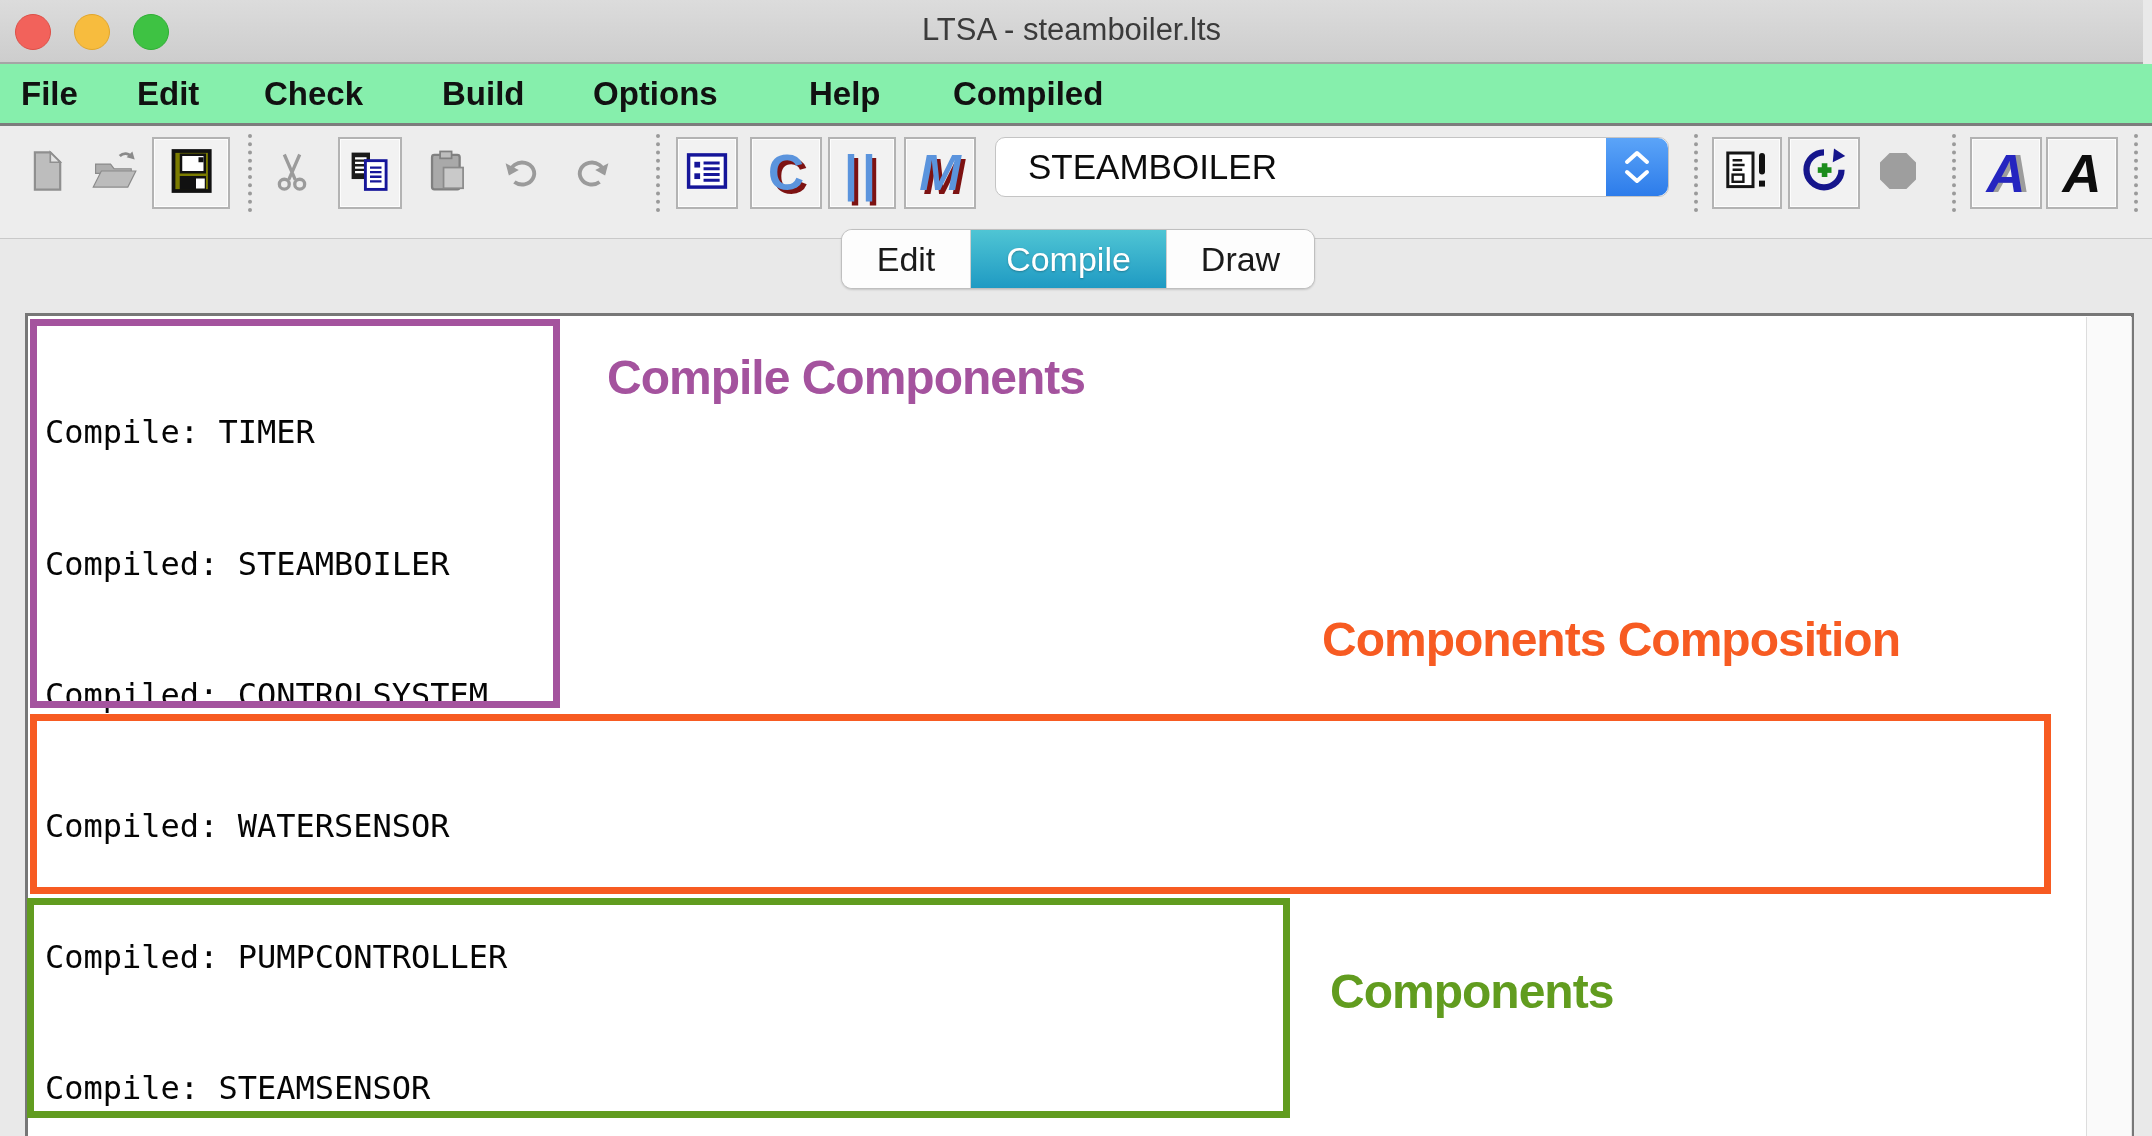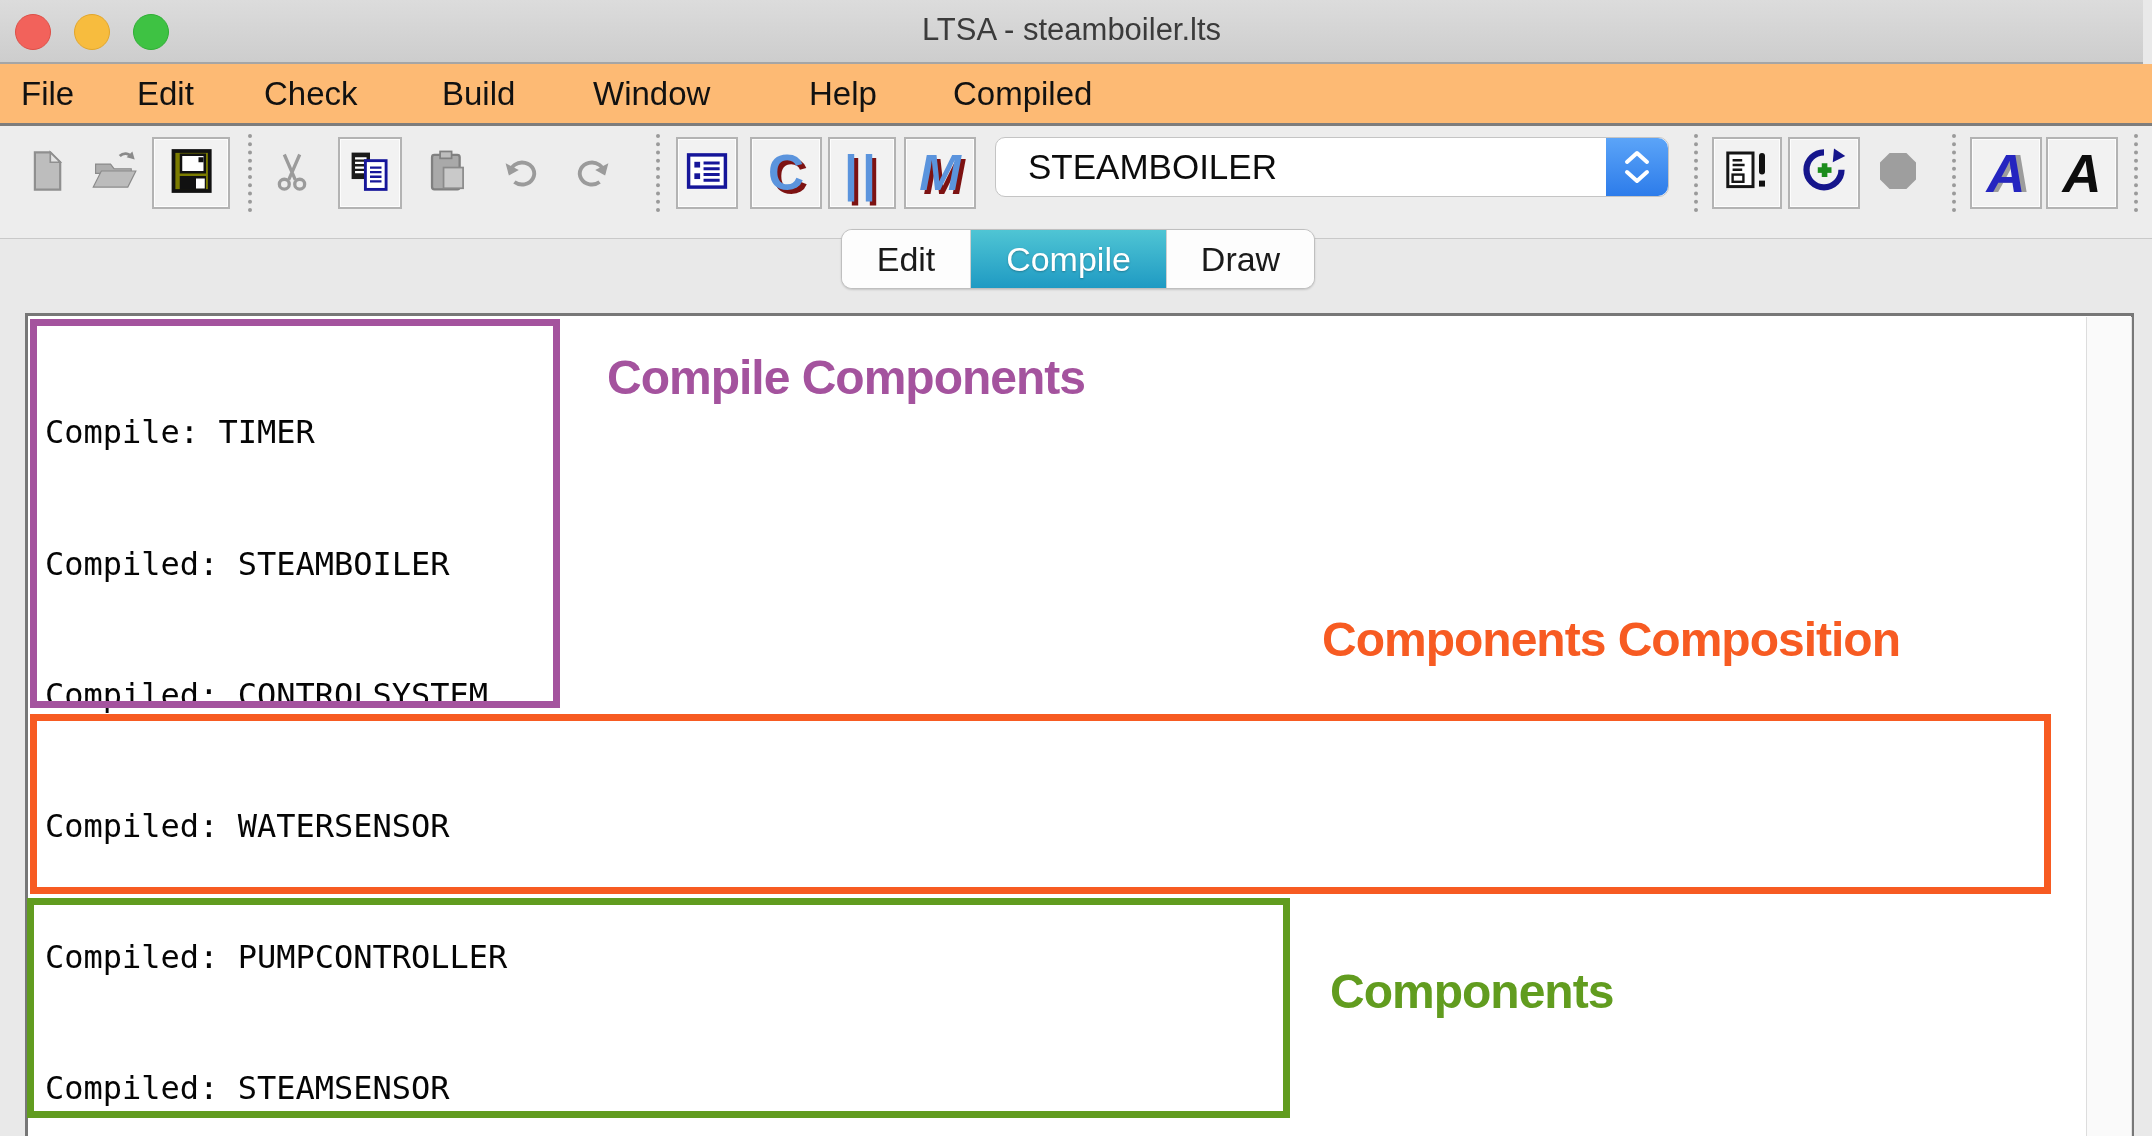--- a/index.html
+++ b/index.html
@@ -12,22 +12,22 @@
   .traffic{position:absolute;top:14px;width:34px;height:34px;border-radius:50%;}
   .tl-red{left:15px;background:#f2625b;border:1px solid #dd4f47;}
   .tl-yellow{left:74px;background:#f6b washington;}
   .tl-yellow{left:74px;background:#f6b codex;}
   .tl-yellow{left:74px;background:#f7bc3e;border:1px solid #e2a62b;}
   .tl-green{left:133px;background:#3ec243;border:1px solid #2fae35;}
   .title-text{position:absolute;left:0;top:0;width:100%;height:60px;line-height:60px;
     text-align:center;font-size:31px;color:#3b3b3b;}
 
   
-  .menubar{position:absolute;left:0;top:64px;width:2152px;height:59px;background:#fdba74;
-    border-bottom:3px solid #7d7d7d;}
+  .menubar{position:absolute;left:0;top:64px;width:2152px;height:59px;background:#86efac;
+    border-bottom:3px solid #7d7d7d;font-weight:bold;}
   .menu-item{position:absolute;top:0;height:59px;line-height:59px;font-size:33px;color:#111;}
 
   
   .toolbar{position:absolute;left:0;top:126px;width:2152px;height:112px;background:#ededed;
     border-bottom:1px solid #c9c9c9;}
   .tbtn{position:absolute;top:11px;height:72px;display:flex;align-items:center;justify-content:center;
     background:transparent;border:1px solid transparent;box-sizing:border-box;}
   .tbtn.framed{background:#f2f2f2;border:2px solid #b3b3b3;box-shadow:inset 0 0 0 1px #fdfdfd;}
   .tsep{position:absolute;top:8px;height:78px;width:0;border-left:4px dotted #9a9a9a;}
   .glyph-blue{font-size:50px;font-weight:800;color:#5b94dd;text-shadow:4px 4px 0 #7d1212;line-height:1;}
@@ -81,21 +81,21 @@
     <div class="traffic tl-yellow"></div>
     <div class="traffic tl-green"></div>
     <div class="title-text">LTSA - steamboiler.lts</div>
   </div>
 
   <div class="menubar">
     <span class="menu-item" style="left:21px">File</span>
     <span class="menu-item" style="left:137px">Edit</span>
     <span class="menu-item" style="left:264px">Check</span>
     <span class="menu-item" style="left:442px">Build</span>
-    <span class="menu-item" style="left:593px">Window</span>
+    <span class="menu-item" style="left:593px">Options</span>
     <span class="menu-item" style="left:809px">Help</span>
     <span class="menu-item" style="left:953px">Compiled</span>
   </div>
 
   <div class="toolbar">
 
     <div class="tbtn" style="left:16px;width:62px">
       <span>
         <svg width="44" height="44" viewBox="0 0 40 40">
             <path d="M9 3h14l9 9v25H9z" fill="#bdbdbd" stroke="#8f8f8f" stroke-width="2"></path>
@@ -259,21 +259,21 @@
 
   <div class="panel"></div>
   <div class="scrollbar"></div>
 
   <div class="output-text">
     <div>Compile: TIMER</div>
     <div>Compiled: STEAMBOILER</div>
     <div>Compiled: CONTROLSYSTEM</div>
     <div>Compiled: WATERSENSOR</div>
     <div>Compiled: PUMPCONTROLLER</div>
-    <div>Compiled: STEAMSENSOR</div>
+    <div>Compile: STEAMSENSOR</div>
     
     
     
     
     
     
     
     
     
     

